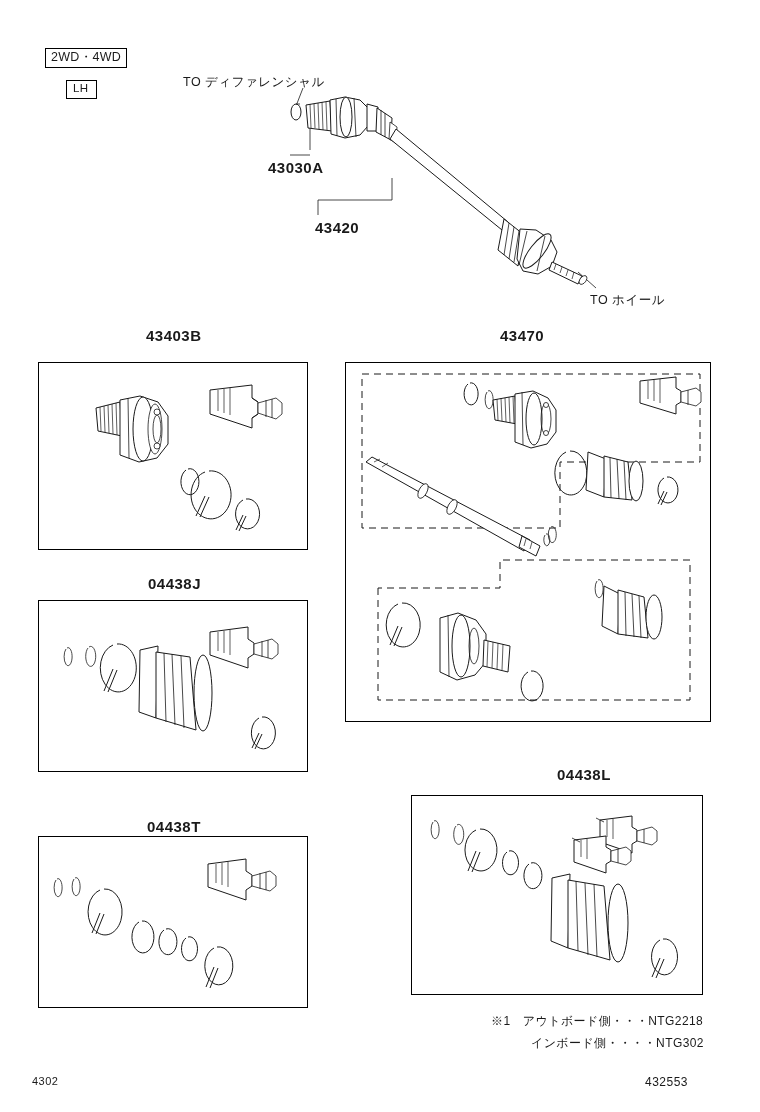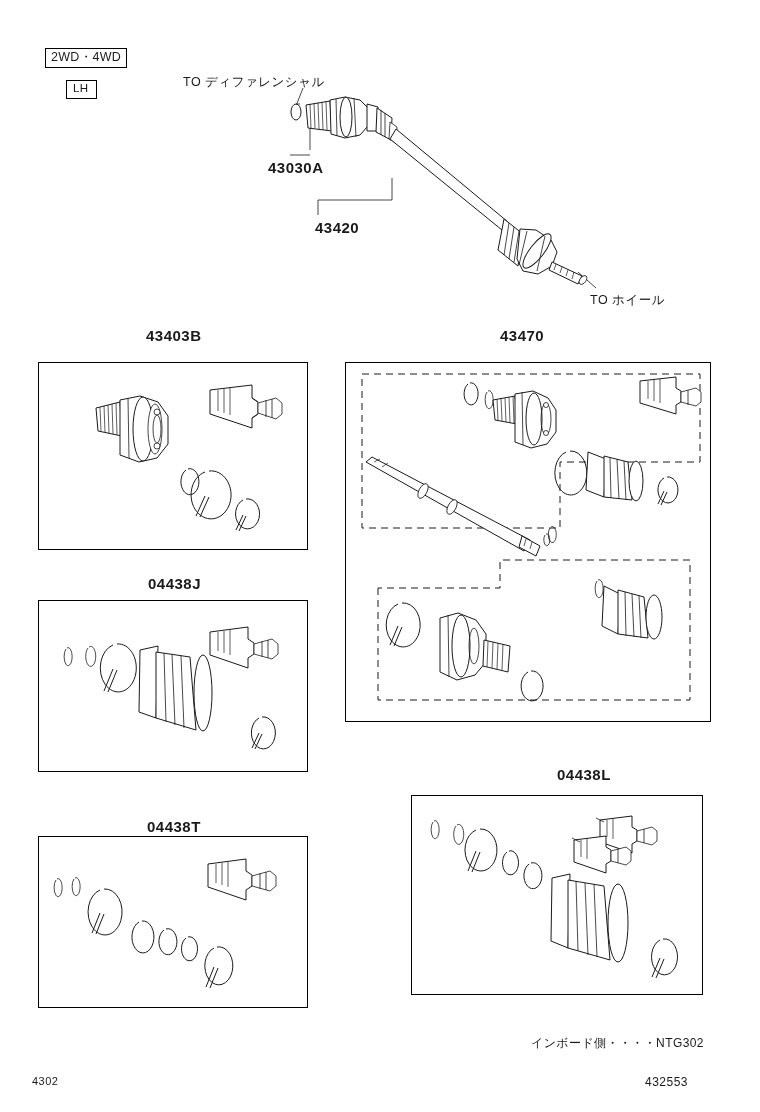--- a/index.html
+++ b/index.html
@@ -84,20 +84,21 @@
 
   <div class="abs lbl" style="left:146px; top:327px;">43403B</div>
   <div class="abs lbl" style="left:500px; top:327px;">43470</div>
   <div class="abs lbl" style="left:148px; top:575px;">04438J</div>
   <div class="abs lbl" style="left:147px; top:810px;margin-top:8px;">04438T</div>
   <div class="abs lbl" style="left:521px; top:766px;margin-left:36px;">04438L</div>
 
   <div class="abs note" style="left:582px; top:810px;">※1</div>
   <div class="abs note" style="left:556px; top:830px;">※1</div>
 
+  <div class="abs note" style="left:491px; top:1013px;">※1　アウトボード側・・・NTG2218</div>
   <div class="abs note" style="left:519px; top:1035px;margin-left:12px;">インボード側・・・・NTG302</div>
 
   <div class="abs footer-left">4302</div>
   <div class="abs footer-right">432553</div>
 
   <div class="abs box" style="left:38px;  top:362px; width:270px; height:188px;"></div>
   <div class="abs box" style="left:345px; top:362px; width:366px; height:360px;"></div>
   <div class="abs box" style="left:38px;  top:600px; width:270px; height:172px;"></div>
   <div class="abs box" style="left:38px;  top:836px; width:270px; height:172px;"></div>
   <div class="abs box" style="left:411px; top:795px; width:292px; height:200px;"></div>

